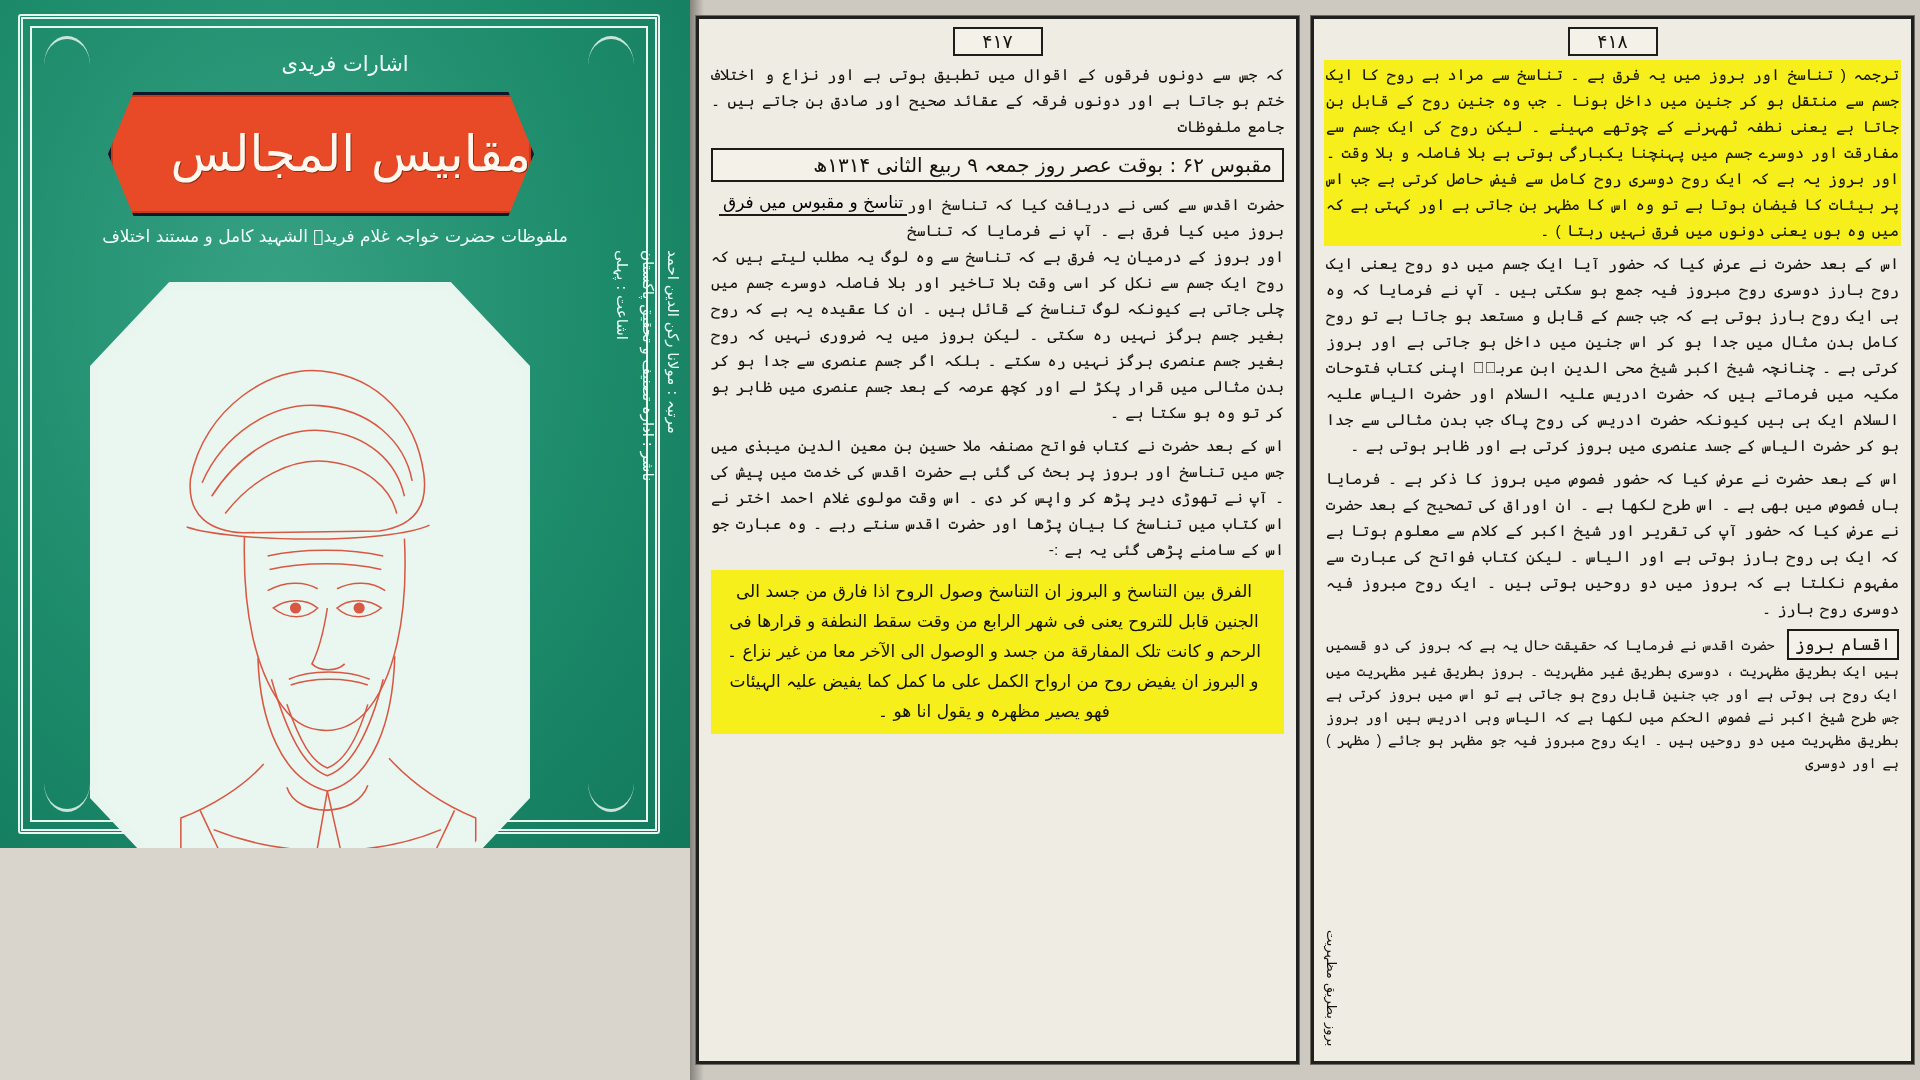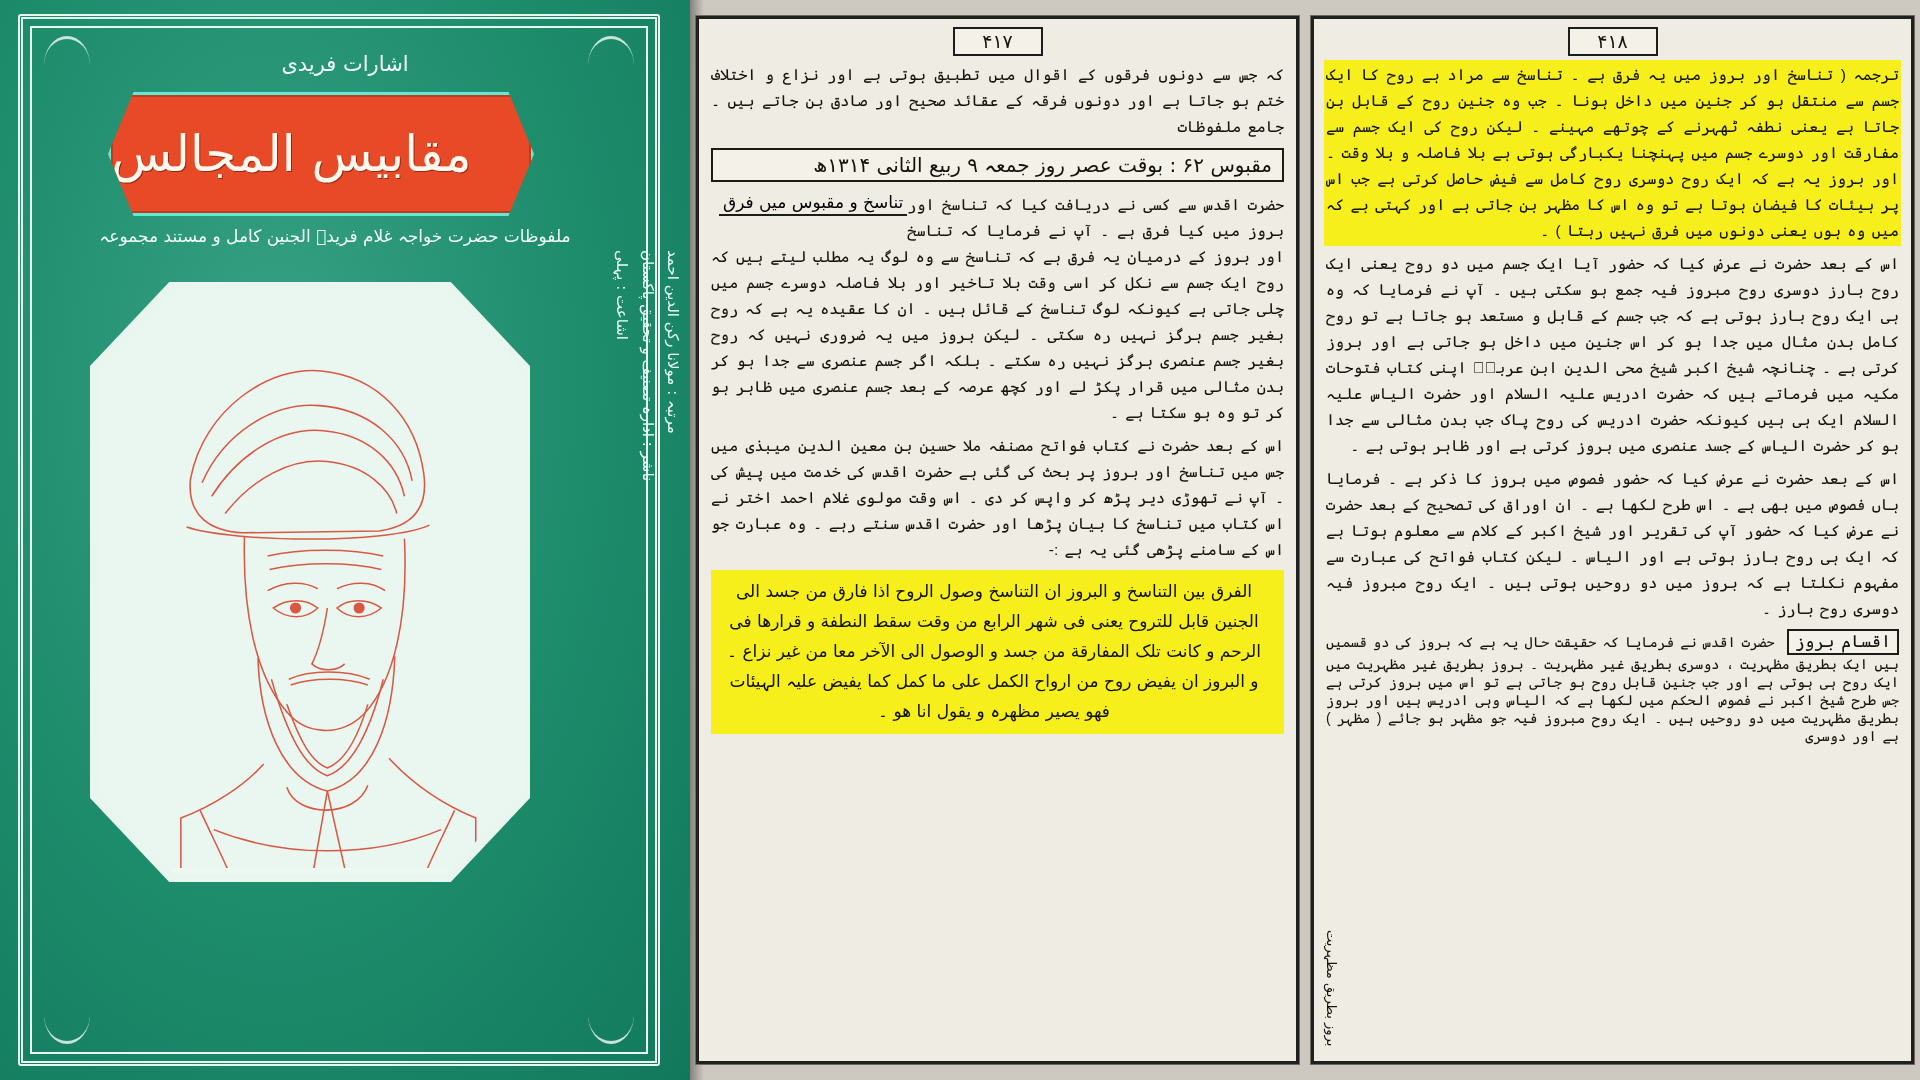--- a/index.html
+++ b/index.html
@@ -20,21 +20,21 @@
     height: 1080px;
     display: flex;
     flex-direction: row;
     background: #d9d5cc;
   }
 
   
   .cover-panel {
     position: relative;
     width: 690px;
-    height: 1080px;
+    height: 848px;
     background: #000000;
     flex: 0 0 690px;
     overflow: hidden;
   }
   .cover-bg {
     position: absolute;
     inset: 0;
     background:
       radial-gradient(ellipse at 40% 35%, #37a184 0%, #1d8c6b 55%, #12785c 100%);
   }
@@ -70,26 +70,26 @@
     letter-spacing: 1px;
     direction: rtl;
   }
   .title-plaque {
     position: absolute;
     top: 92px;
     left: 108px;
     width: 420px;
     height: 118px;
     background: #e84a28;
-    border: 3px solid #5eead4;
+    border: 3px solid #0f172a;
     box-shadow: 0 0 0 2px #c33a1d inset;
     clip-path: polygon(6% 0, 94% 0, 100% 50%, 94% 100%, 6% 100%, 0 50%);
     display: flex;
     align-items: center;
-    justify-content: flex-start;
+    justify-content: flex-end;
   }
   .title-plaque span {
     color: #fff8ee;
     font-size: 50px;
     direction: rtl;
     letter-spacing: 1px;
     text-shadow: 1px 1px 0 #8d2a12;
   }
   .cover-subtitle {
     position: absolute;
@@ -180,21 +180,21 @@
     margin: 0 0 7px 0;
     direction: rtl;
     text-align: justify;
     text-align-last: right;
     color: #15150f;
     font-size: 15.5px;
     line-height: 26px;
     font-family: Liberation Sans, sans-serif;
     word-spacing: 2px;
   }
-  .para.small { font-size: 14px; line-height: 18px; }
+  .para.small { font-size: 14px; line-height: 23px; }
   .hl {
     background: #f6ef1c;
     box-shadow: 0 0 0 2px #f6ef1c;
   }
   .arabic-block {
     background: #f6ef1c;
     padding: 6px 17px 8px 10px;
     margin-top: 6px;
     direction: rtl;
     text-align: center;
@@ -260,21 +260,21 @@
     <div class="corner-orn tr"></div>
     <div class="corner-orn bl"></div>
     <div class="corner-orn br"></div>
 
     <div class="cover-series">اشارات فریدی</div>
 
     <div class="title-plaque">
       <span>مقابیس المجالس</span>
     </div>
 
-    <div class="cover-subtitle">ملفوظات حضرت خواجہ غلام فریدؒ الجنین کامل و مستند مجموعہ</div>
+    <div class="cover-subtitle">ملفوظات حضرت خواجہ غلام فریدؒ الشہید کامل و مستند اختلاف</div>
 
     <div class="portrait-box">
       <div class="portrait-inner">
         <svg class="portrait-figure" viewBox="0 0 440 600" preserveAspectRatio="xMidYMid slice">
           <rect x="0" y="0" width="440" height="600" fill="#eaf7f1"></rect>
           <g stroke="#d7503a" stroke-width="1.6" fill="none" opacity="0.95">
 
             <path d="M96 196 C110 122 180 78 232 84 C292 90 330 134 338 190 C344 232 320 246 292 250 L150 252 C118 250 92 236 96 196 Z"></path>
             <path d="M108 200 C130 150 180 116 230 120 C282 124 318 156 326 198"></path>
             <path d="M118 214 C146 170 190 142 234 146 C280 150 310 178 318 214"></path>

